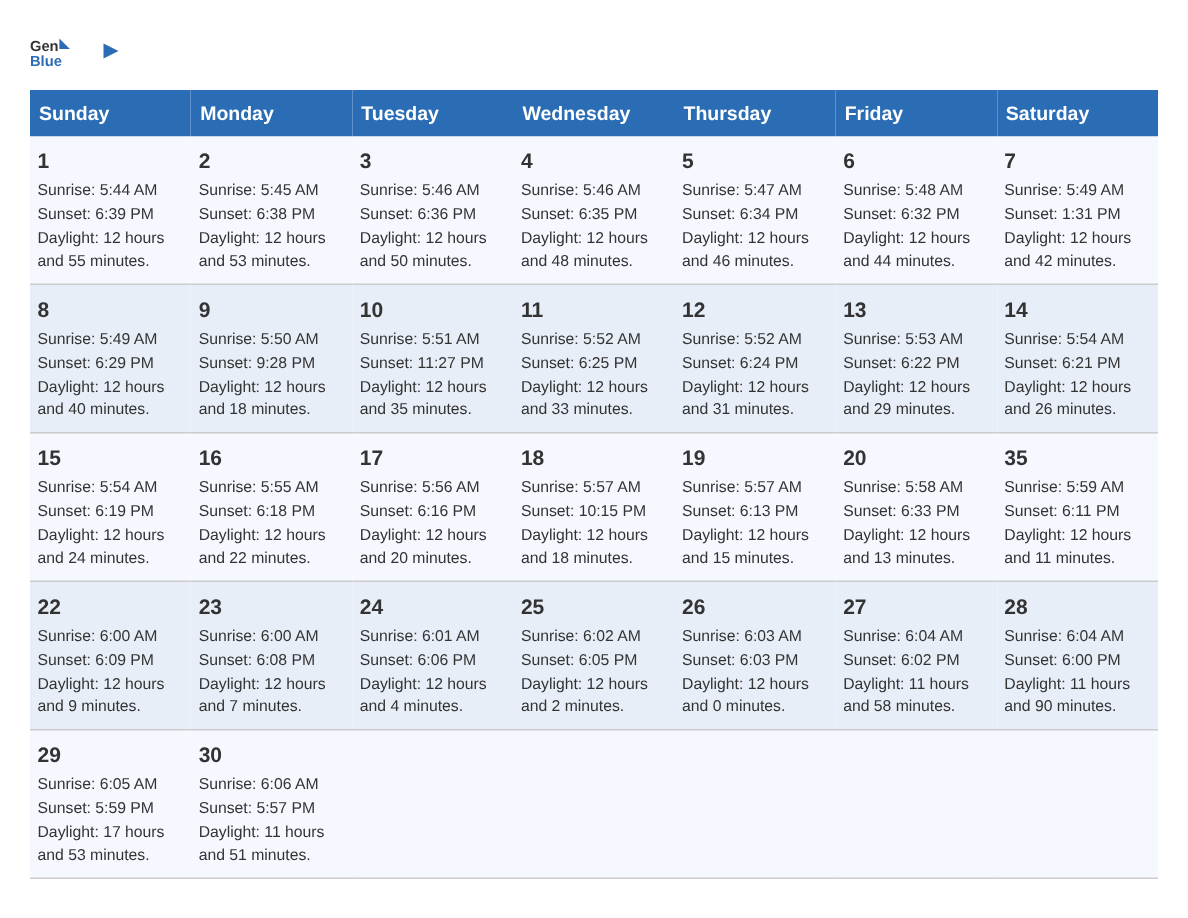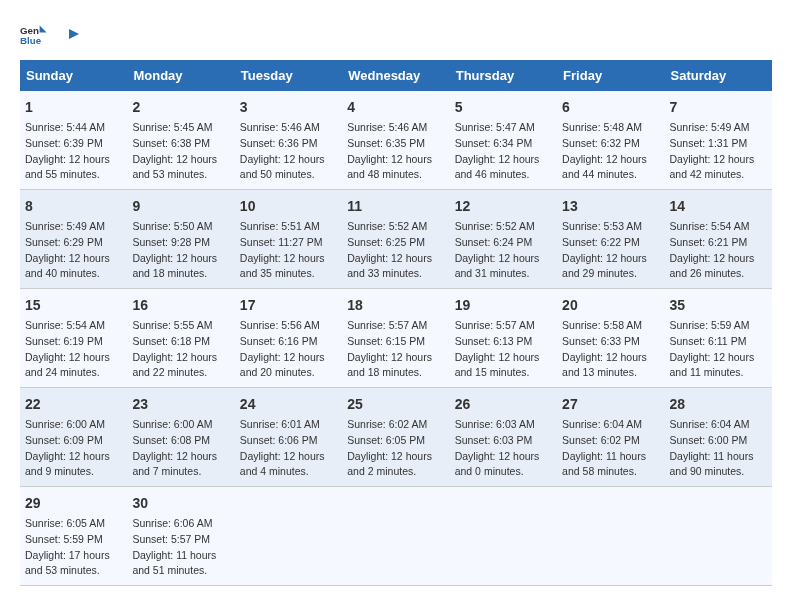--- a/index.html
+++ b/index.html
@@ -143,21 +143,21 @@
         <td><span class="day-num">10</span><span>Sunrise: 5:51 AM</span><br><span>Sunset: 11:27 PM</span><br><span>Daylight: 12 hours and 35 minutes.</span></td>
         <td><span class="day-num">11</span><span>Sunrise: 5:52 AM</span><br><span>Sunset: 6:25 PM</span><br><span>Daylight: 12 hours and 33 minutes.</span></td>
         <td><span class="day-num">12</span><span>Sunrise: 5:52 AM</span><br><span>Sunset: 6:24 PM</span><br><span>Daylight: 12 hours and 31 minutes.</span></td>
         <td><span class="day-num">13</span><span>Sunrise: 5:53 AM</span><br><span>Sunset: 6:22 PM</span><br><span>Daylight: 12 hours and 29 minutes.</span></td>
         <td><span class="day-num">14</span><span>Sunrise: 5:54 AM</span><br><span>Sunset: 6:21 PM</span><br><span>Daylight: 12 hours and 26 minutes.</span></td>
       </tr>
       <tr>
         <td><span class="day-num">15</span><span>Sunrise: 5:54 AM</span><br><span>Sunset: 6:19 PM</span><br><span>Daylight: 12 hours and 24 minutes.</span></td>
         <td><span class="day-num">16</span><span>Sunrise: 5:55 AM</span><br><span>Sunset: 6:18 PM</span><br><span>Daylight: 12 hours and 22 minutes.</span></td>
         <td><span class="day-num">17</span><span>Sunrise: 5:56 AM</span><br><span>Sunset: 6:16 PM</span><br><span>Daylight: 12 hours and 20 minutes.</span></td>
-        <td><span class="day-num">18</span><span>Sunrise: 5:57 AM</span><br><span>Sunset: 6:15 PM</span><br><span>Daylight: 12 hours and 18 minutes.</span></td>
+        <td><span class="day-num">18</span><span>Sunrise: 5:57 AM</span><br><span>Sunset: 10:15 PM</span><br><span>Daylight: 12 hours and 18 minutes.</span></td>
         <td><span class="day-num">19</span><span>Sunrise: 5:57 AM</span><br><span>Sunset: 6:13 PM</span><br><span>Daylight: 12 hours and 15 minutes.</span></td>
         <td><span class="day-num">20</span><span>Sunrise: 5:58 AM</span><br><span>Sunset: 6:33 PM</span><br><span>Daylight: 12 hours and 13 minutes.</span></td>
         <td><span class="day-num">35</span><span>Sunrise: 5:59 AM</span><br><span>Sunset: 6:11 PM</span><br><span>Daylight: 12 hours and 11 minutes.</span></td>
       </tr>
       <tr>
         <td><span class="day-num">22</span><span>Sunrise: 6:00 AM</span><br><span>Sunset: 6:09 PM</span><br><span>Daylight: 12 hours and 9 minutes.</span></td>
         <td><span class="day-num">23</span><span>Sunrise: 6:00 AM</span><br><span>Sunset: 6:08 PM</span><br><span>Daylight: 12 hours and 7 minutes.</span></td>
         <td><span class="day-num">24</span><span>Sunrise: 6:01 AM</span><br><span>Sunset: 6:06 PM</span><br><span>Daylight: 12 hours and 4 minutes.</span></td>
         <td><span class="day-num">25</span><span>Sunrise: 6:02 AM</span><br><span>Sunset: 6:05 PM</span><br><span>Daylight: 12 hours and 2 minutes.</span></td>
         <td><span class="day-num">26</span><span>Sunrise: 6:03 AM</span><br><span>Sunset: 6:03 PM</span><br><span>Daylight: 12 hours and 0 minutes.</span></td>

